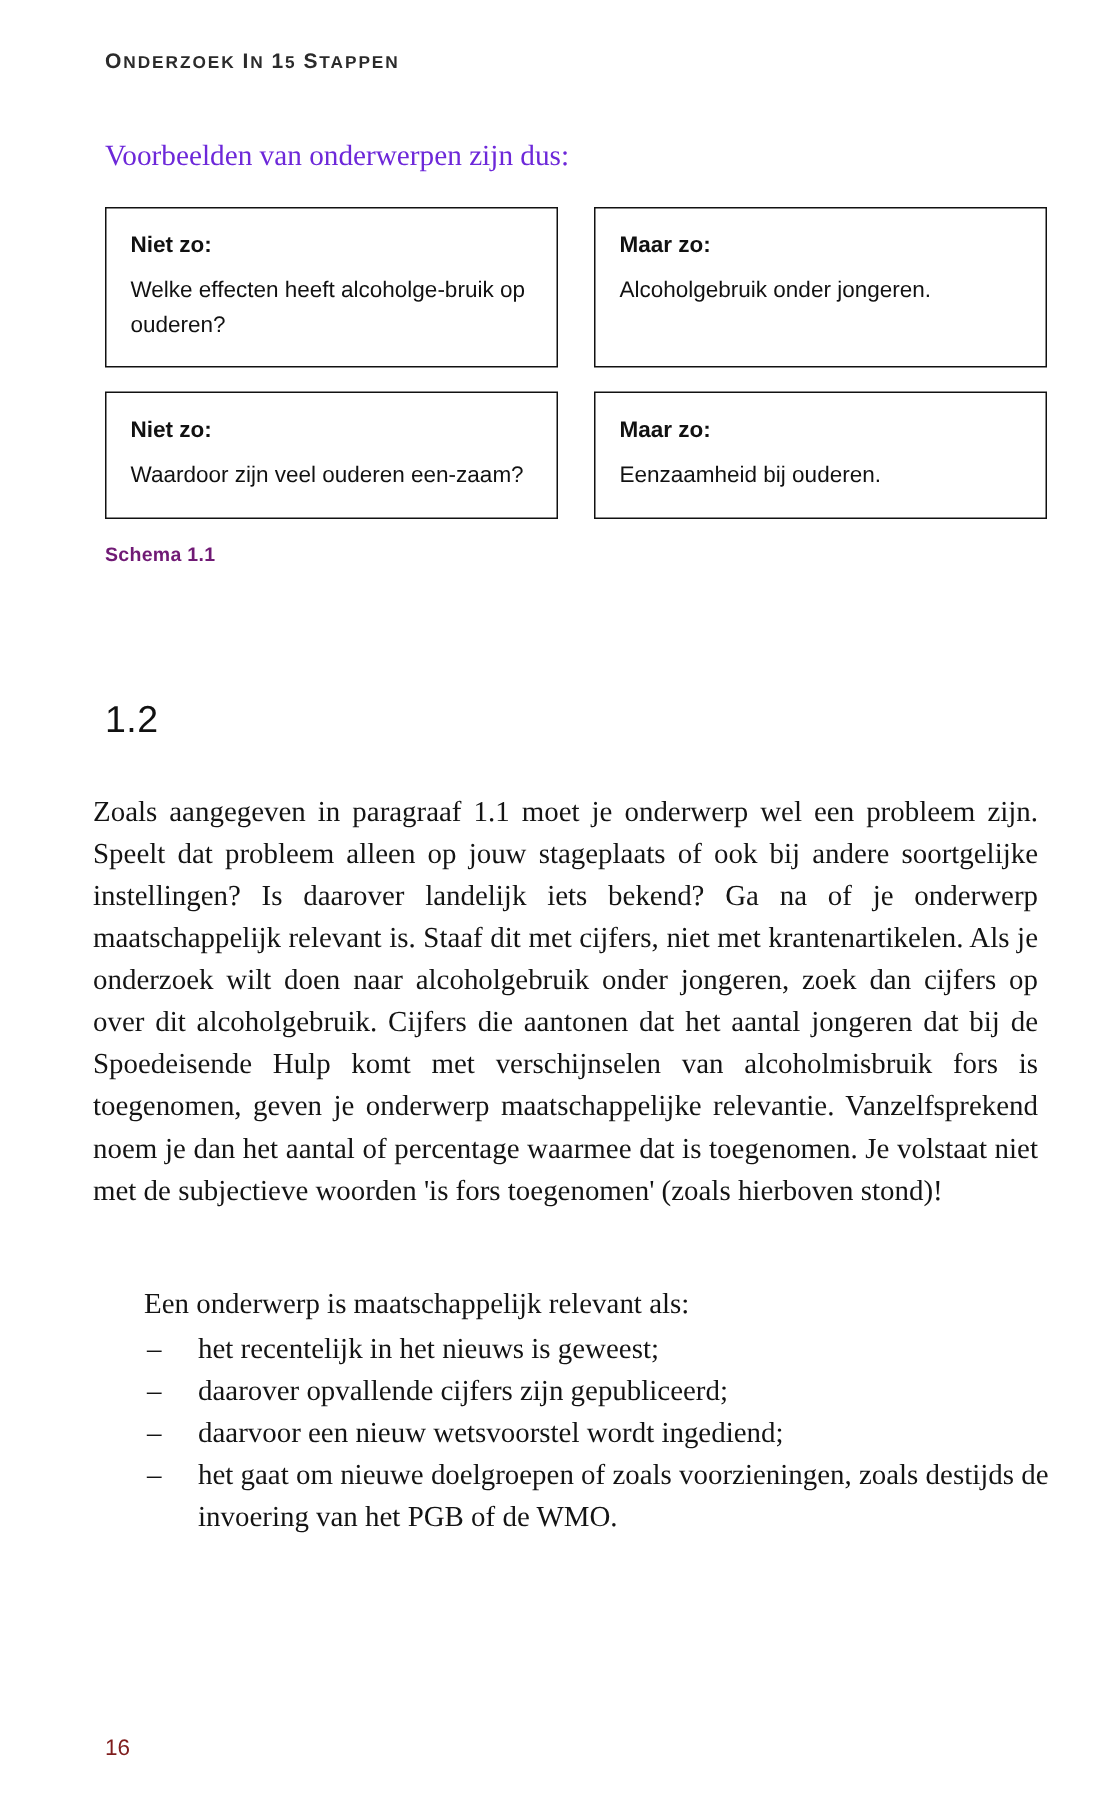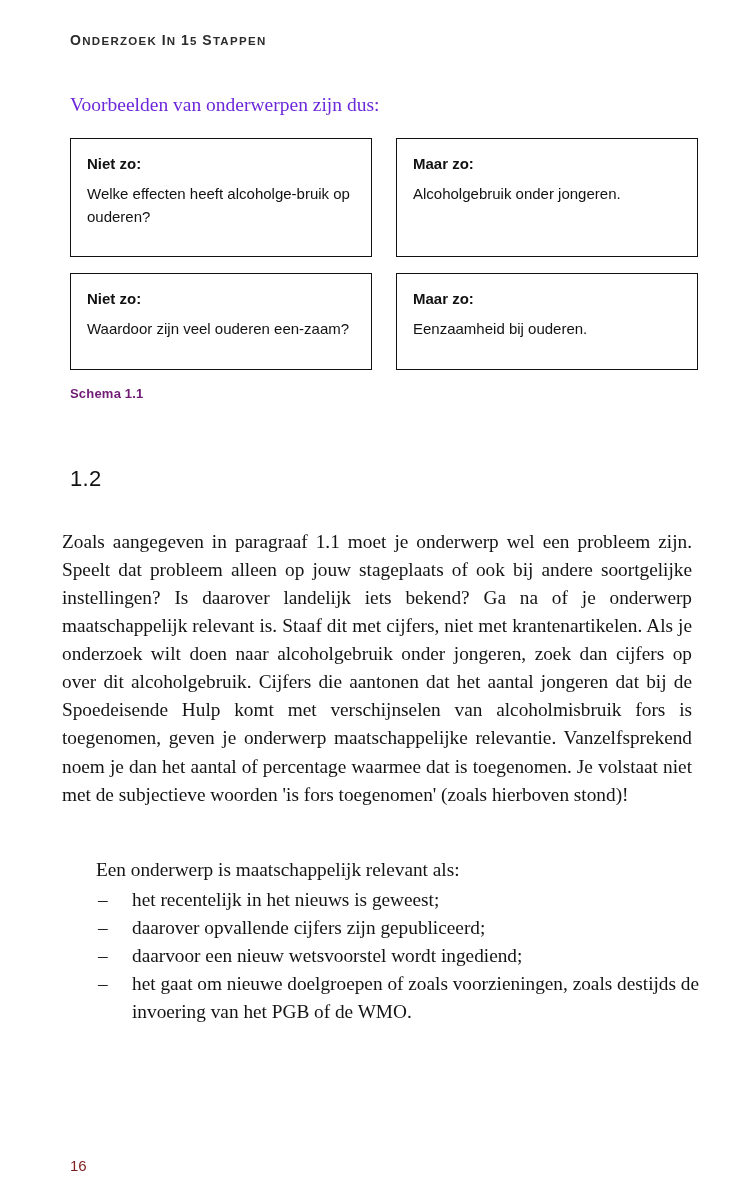--- a/index.html
+++ b/index.html
@@ -56,21 +56,21 @@
   }
   .schema-row {
     display: flex;
     gap: 24px;
     margin-bottom: 16px;
   }
   .schema-box {
     border: 1.5px solid #111111;
     width: 302px;
     min-height: 74px;
-    padding: 14px 16px 28px 16px;
+    padding: 14px 16px 16px 16px;
     box-sizing: border-box;
     font-family: "Liberation Sans", sans-serif;
     font-size: 15px;
     line-height: 1.52;
     color: #111111;
   }
   .schema-box .lead {
     font-weight: 700;
     display: block;
     margin-bottom: 7px;
@@ -87,21 +87,21 @@
     margin-top: 8px;
     letter-spacing: 0.2px;
   }
 
   
   .section-heading {
     position: absolute;
     left: 70px;
     top: 466px;
     font-family: "Liberation Sans", sans-serif;
-    font-size: 22px;
+    font-size: 25px;
     font-weight: 400;
     color: #111111;
     letter-spacing: 0.3px;
     display: flex;
     gap: 26px;
     align-items: baseline;
   }
 
   
   .body-block {

